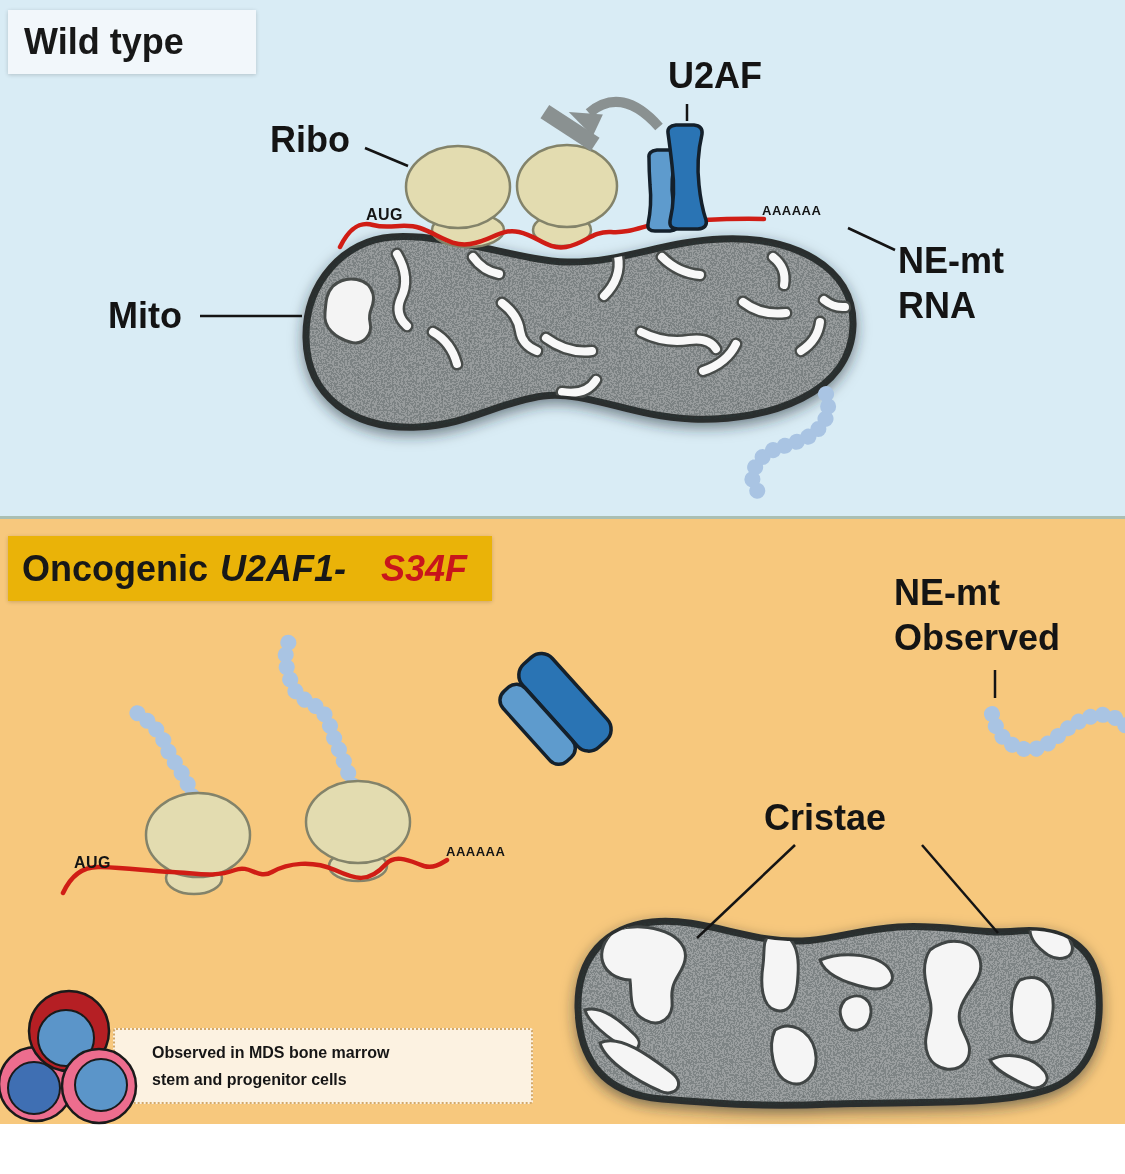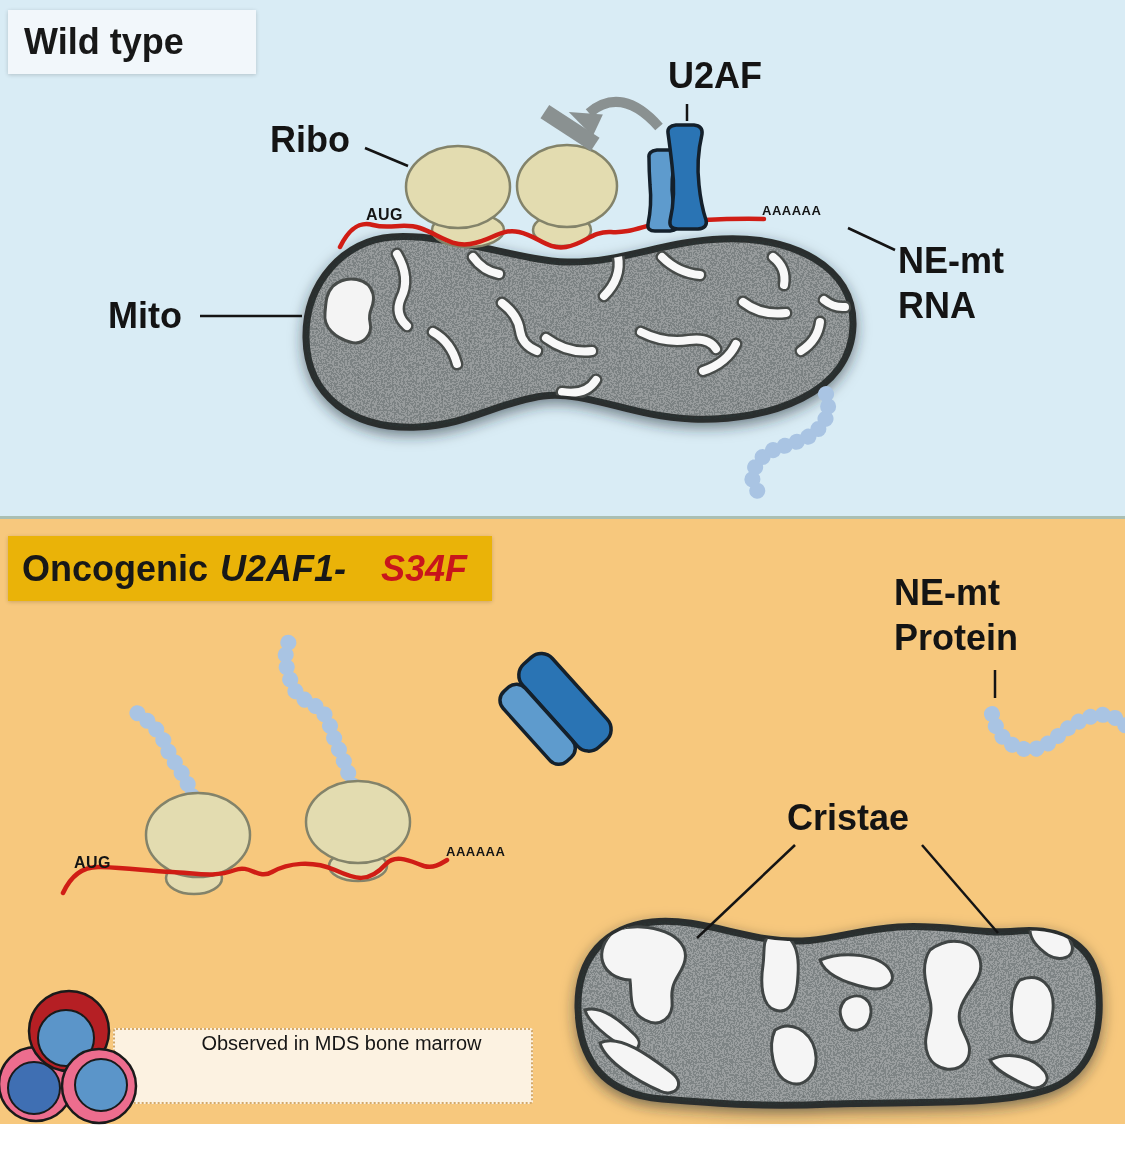--- a/index.html
+++ b/index.html
@@ -17,22 +17,22 @@
   .lbl-sm{font-size:13px;letter-spacing:.5px;}
   .title-box{position:absolute;z-index:4;font-weight:bold;font-size:36px;color:#181818;
              display:flex;align-items:center;box-shadow:0 1px 4px rgba(0,0,0,.18);}
   .title-wt{left:8px;top:10px;width:232px;height:64px;background:#f2f7fb;padding-left:16px;}
   .title-onc{left:8px;top:536px;width:470px;height:65px;background:#eab308;padding-left:14px;}
   .it{font-style:italic;}
   .red{color:#c8151c;margin-left:35px;}
   .gap{margin-right:12px;}
   .badge{position:absolute;z-index:2;left:113px;top:1028px;width:420px;height:76px;
          background:#fcf2e1;border:2px dotted #d3a869;border-radius:3px;
-         display:flex;flex-direction:row;justify-content:center;padding-left:37px;
-         font-weight:normal;font-size:20px;line-height:27px;color:#161616;box-sizing:border-box;}
+         display:flex;flex-direction:column;justify-content:center;padding-left:37px;
+         font-weight:bold;font-size:16px;line-height:27px;color:#161616;box-sizing:border-box;}
   .credit{position:absolute;z-index:4;right:38px;top:1131px;font-size:26px;font-weight:normal;
           color:#141414;}
 </style>
 </head>
 <body>
 
 <div class="stage">
 
   <div class="panel-top"></div>
   <div class="panel-divider"></div>
@@ -165,20 +165,21 @@
 
     <g stroke="#141414" stroke-width="2.5">
       <line x1="995" y1="670" x2="995" y2="698"></line>
       <line x1="795" y1="845" x2="697" y2="938"></line>
       <line x1="922" y1="845" x2="998" y2="933"></line>
     </g>
   </svg>
 
   <div class="badge">
     <div>Observed in MDS bone marrow</div>
+    <div>stem and progenitor cells</div>
   </div>
 
   <svg class="cells" width="1125" height="1174" viewBox="0 0 1125 1174" style="pointer-events:none">
     <g>
       <circle cx="36" cy="1084" r="37" fill="#ed6d8e" stroke="#1a1a1a" stroke-width="2.5"></circle>
       <circle cx="34" cy="1088" r="26" fill="#3f6fb3" stroke="#1a1a1a" stroke-width="2"></circle>
     </g>
     <g>
       <circle cx="69" cy="1031" r="40" fill="#b51f24" stroke="#1a1a1a" stroke-width="2.5"></circle>
       <circle cx="66" cy="1038" r="28" fill="#5b95c9" stroke="#1a1a1a" stroke-width="2"></circle>
@@ -204,19 +205,19 @@
   </div>
 
   <div class="title-box title-onc">
     <span class="gap">Oncogenic</span>
     <span class="it">U2AF1-</span>
     <span class="it red">S34F</span>
   </div>
 
   <div class="label lbl-lg lbl-2line" style="left:894px;top:570px">
     <div>NE-mt</div>
-    <div>Protein</div>
-  </div>
-  <div class="label lbl-lg" style="left:787px;top:798px">Cristae</div>
+    <div>Observed</div>
+  </div>
+  <div class="label lbl-lg" style="left:764px;top:798px">Cristae</div>
   <div class="label lbl-sm" style="left:74px;top:854px;font-size:16px">AUG</div>
   <div class="label lbl-sm" style="left:446px;top:844px">AAAAAA</div>
 
 </div>
 
 </body></html>

